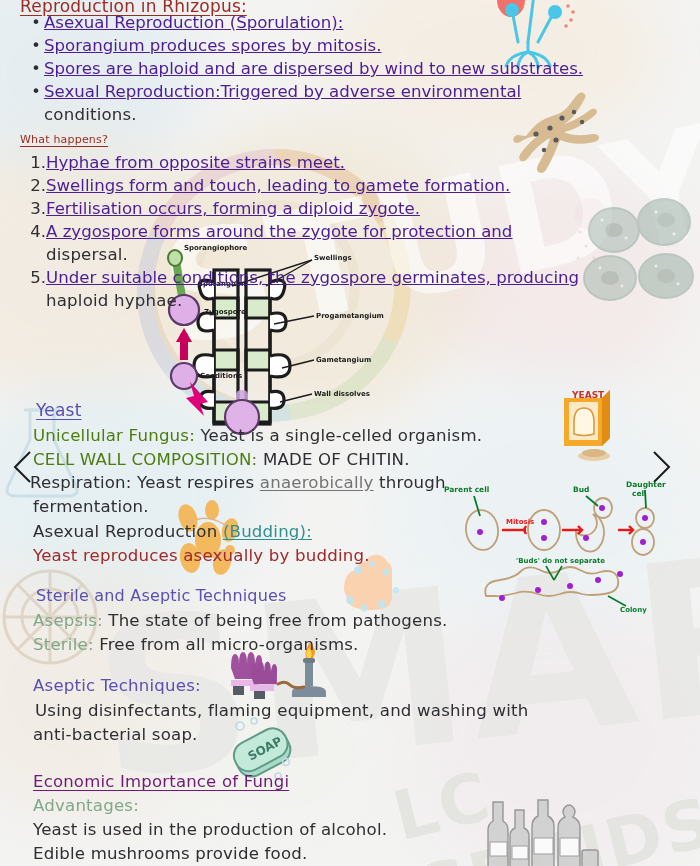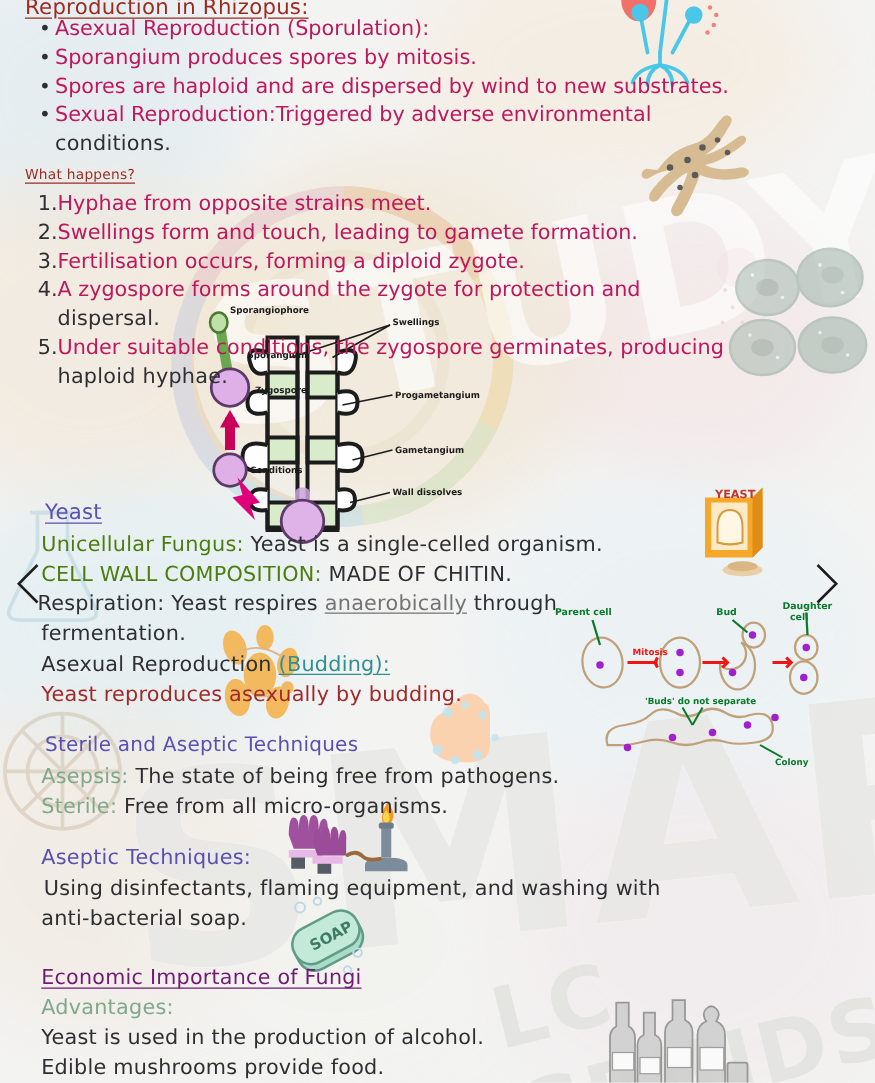--- a/index.html
+++ b/index.html
@@ -34,21 +34,21 @@
   .hd-magenta{color:#701a75;text-decoration:underline;text-underline-offset:3px;}
   .c-blue{color:#4d7c0f;}
   .c-sage{color:#7fa98a;}
   .c-teal{color:#2f8f91;text-decoration:underline;text-underline-offset:2px;}
   .c-purple-u{color:#737373;text-decoration:underline;text-underline-offset:2px;}
   .c-darkred{color:#a02a2a;}
   .c-black{color:#2f2f33;}
   .bullet-row{position:absolute;display:flex;align-items:flex-start;}
   .bullet-dot{width:16px;flex:none;text-align:center;color:#2f2f33;font-size:16px;line-height:25px;}
   .num{width:22px;flex:none;text-align:right;color:#2f2f33;font-size:16.6px;line-height:25px;}
-  .btxt{font-size:16.6px;line-height:25px;color:#be185d;white-space:pre-wrap;}
+  .btxt{font-size:16.6px;line-height:25px;color:#4c1d95;white-space:pre-wrap;text-decoration:underline;}
 
   
   .ill{position:absolute;pointer-events:none;}
   svg{display:block;overflow:visible;}
   .arrow-chev{position:absolute;}
 </style>
 </head>
 <body>
 
 <div id="page">

